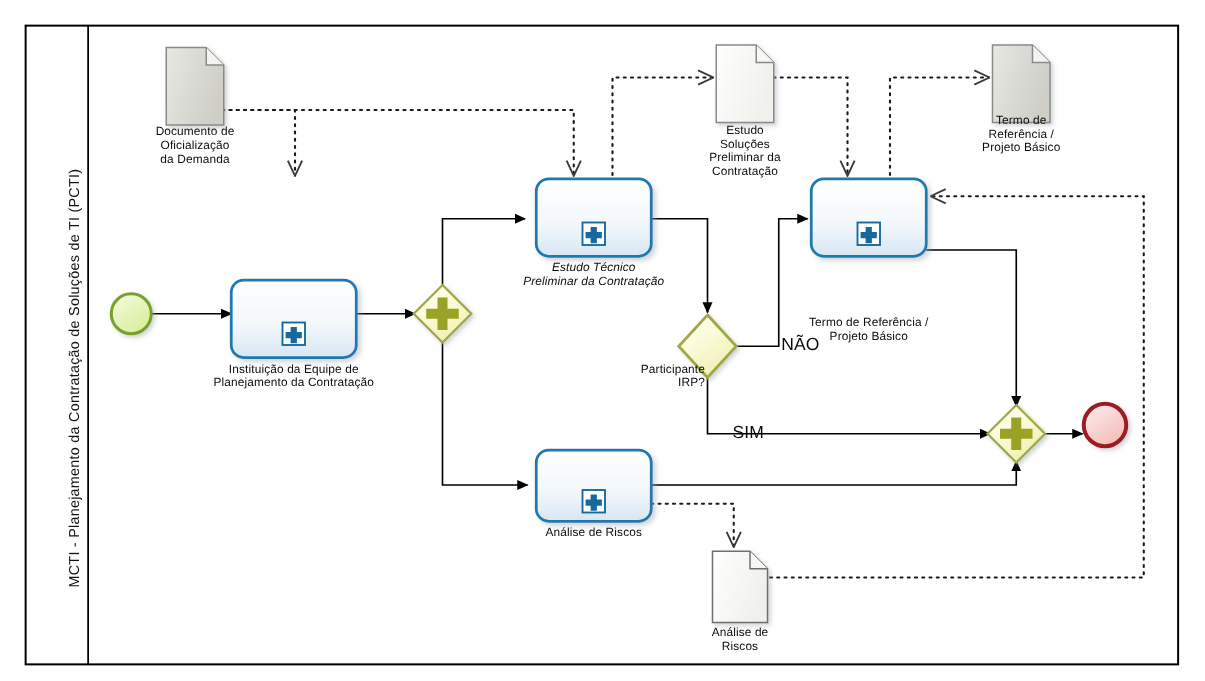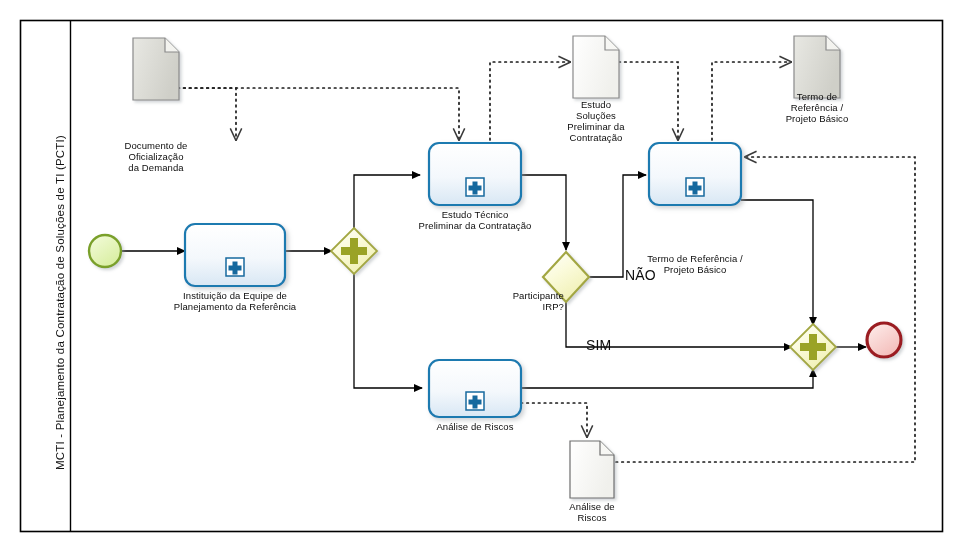--- a/index.html
+++ b/index.html
@@ -187,40 +187,40 @@
     <g filter="url(#softsm)">
       <circle cx="105" cy="251" r="16" fill="url(#startGrad)" stroke="#7aa02a" stroke-width="2.4"></circle>
     </g>
     <g filter="url(#softsm)">
       <circle cx="884" cy="340" r="17" fill="url(#endGrad)" stroke="#9b1f20" stroke-width="3.2"></circle>
     </g>
   </svg>
 
   <div class="pool-title" style="left:54px; top:470px; transform:rotate(-90deg);">MCTI - Planejamento da Contratação de Soluções de TI (PCTI)</div>
 
-  <div class="lbl" style="left:98px; top:100px; width:116px;margin-top:40px;">Documento de
+  <div class="lbl" style="left:98px; top:100px; width:116px;">Documento de
 Oficialização
 da Demanda</div>
 
   <div class="lbl" style="left:548px; top:99px; width:96px;">Estudo
 Soluções
 Preliminar da
 Contratação</div>
 
   <div class="lbl" style="left:767px; top:91px; width:100px;">Termo de
 Referência /
 Projeto Básico</div>
 
   <div class="lbl" style="left:542px; top:501px; width:100px;">Análise de
 Riscos</div>
 
   <div class="lbl" style="left:168px; top:290px; width:134px;">Instituição da Equipe de
-Planejamento da Referência</div>
-
-  <div class="lbl" style="left:408px; top:209px; width:134px;">Estudo Técnico
+Planejamento da Contratação</div>
+
+  <div class="lbl" style="left:408px; top:209px; width:134px;font-style:italic;">Estudo Técnico
 Preliminar da Contratação</div>
 
   <div class="lbl" style="left:628px; top:209px; width:134px;margin-top:44px;">Termo de Referência /
 Projeto Básico</div>
 
   <div class="lbl" style="left:408px; top:421px; width:134px;">Análise de Riscos</div>
 
   <div class="lbl" style="left:472px; top:290px; width:92px;text-align:right;">Participante
 IRP?</div>
 

